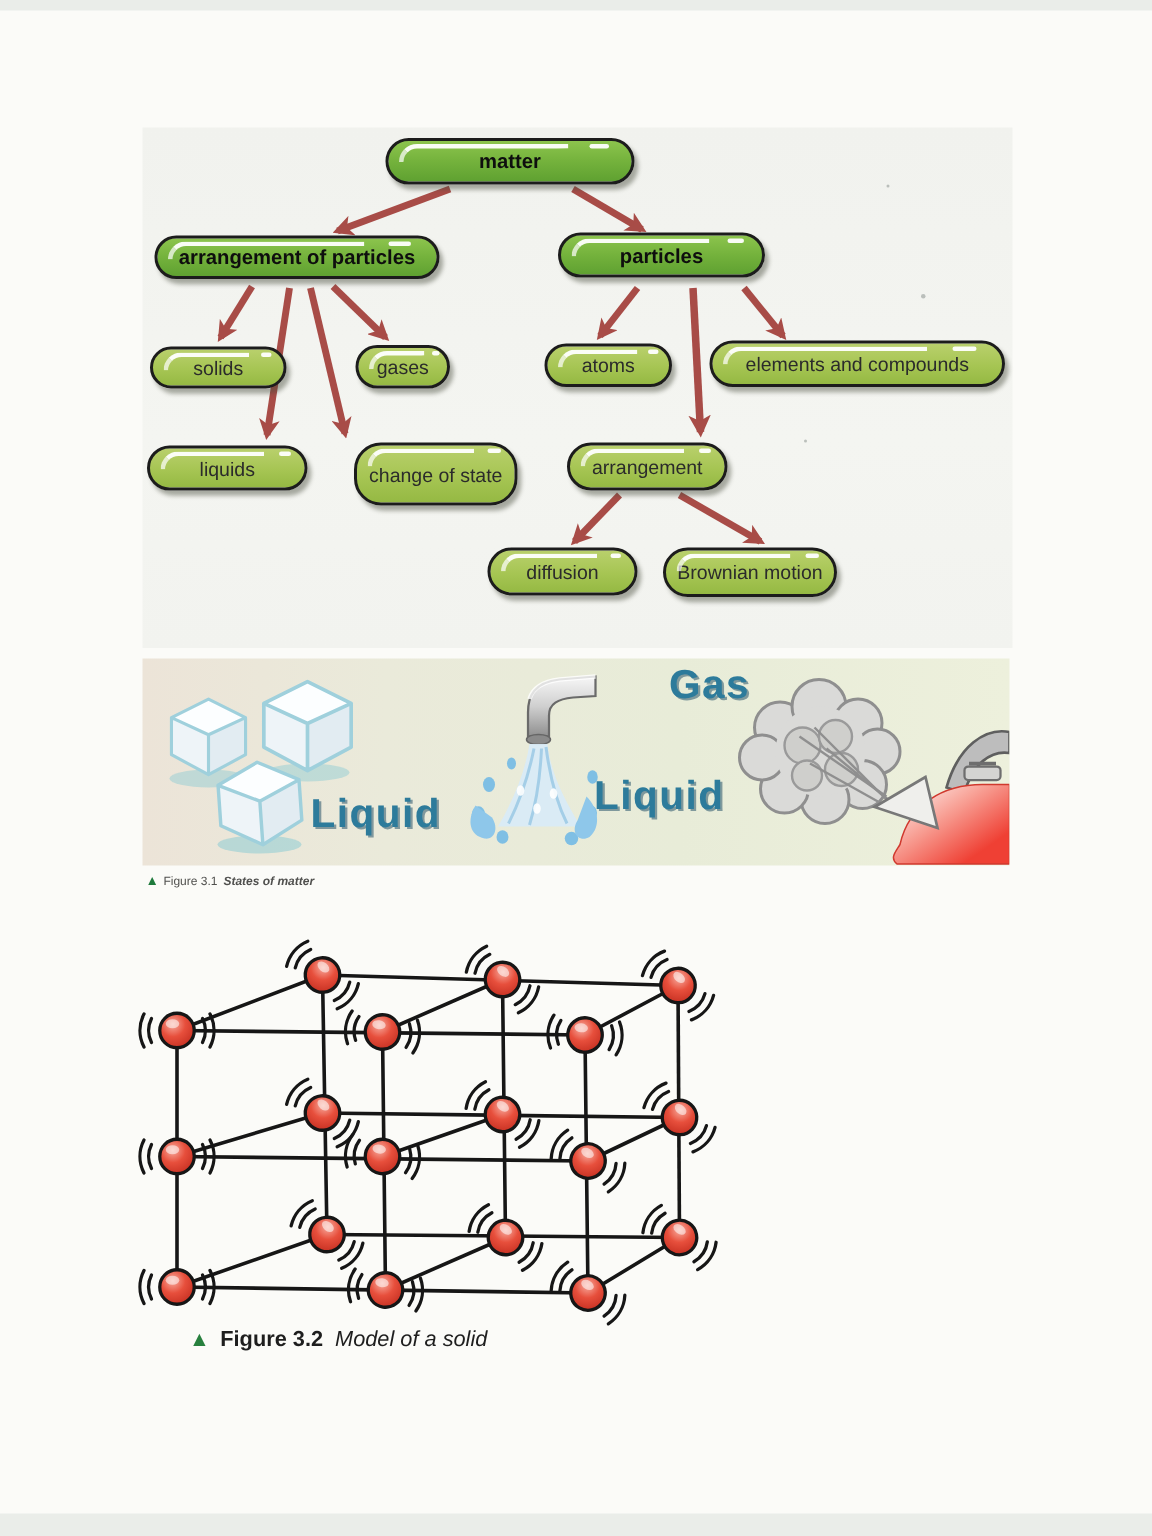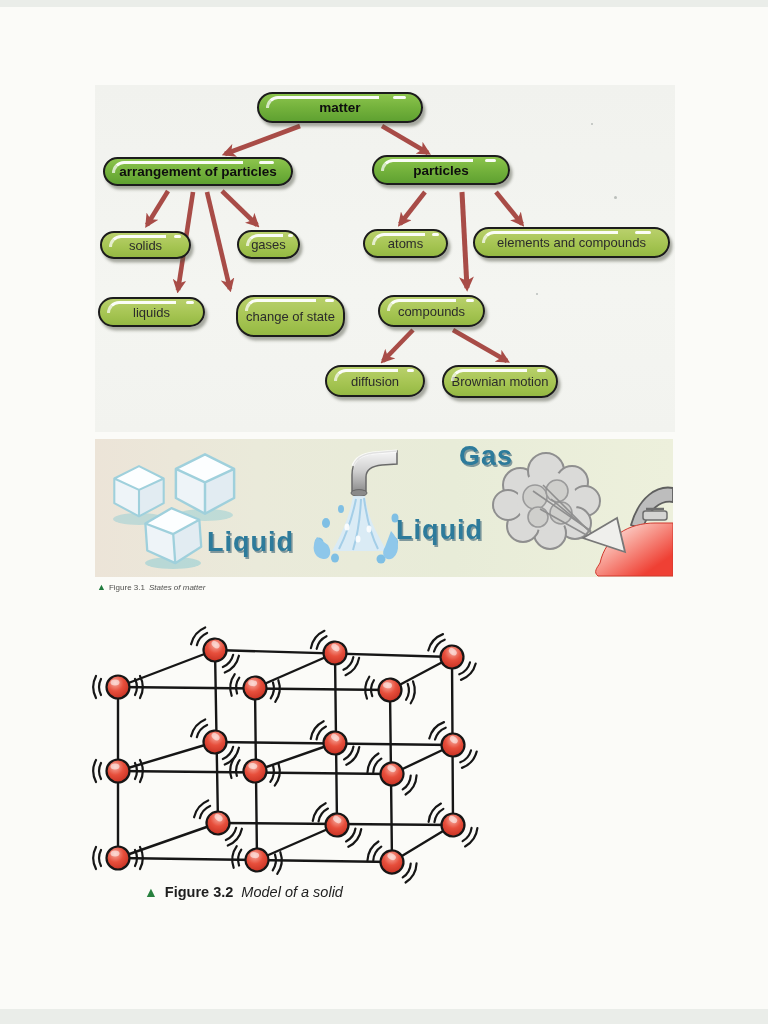--- a/index.html
+++ b/index.html
@@ -28,29 +28,29 @@
   .speck{position:absolute;border-radius:50%;background:#8d9390;opacity:.55;}
 
   
   .states-strip{position:absolute;left:95px;top:439px;width:578px;height:138px;overflow:hidden;
         background:linear-gradient(90deg,#ece4d8 0%,#eaeada 28%,#e8ecd8 62%,#edf0dc 100%);}
   .states-strip svg{position:absolute;left:0;top:0;z-index:1;}
   .state-label{position:absolute;z-index:2;font-weight:bold;color:#2d7b9b;font-size:27px;
         letter-spacing:1px;text-shadow:1.5px 1.5px 0 rgba(22,70,95,.5);}
   .lbl-solid{left:112px;top:88px;}
   .lbl-liquid{left:301px;top:76px;}
-  .lbl-gas{left:364px;top:2px;text-align:center;}
+  .lbl-gas{left:351px;top:2px;text-align:center;}
 
   
   .caption{position:absolute;white-space:nowrap;}
   .cap31{left:97px;top:582px;font-size:8px;color:#50504e;}
   .cap31 .tri{color:#1e7a3c;font-size:9px;margin-right:3px;}
   .cap31 .ttl{margin-right:4px;text-align:right;}
-  .cap31 .txt{font-style:italic;}
-  .cap32{left:144px;top:884px;font-size:14.5px;color:#1e1e1e;text-align:right;}
+  .cap31 .txt{font-style:italic;font-weight:bold;}
+  .cap32{left:126px;top:884px;font-size:14.5px;color:#1e1e1e;text-align:right;}
   .cap32 .tri{color:#27803e;font-size:14px;margin-right:7px;}
   .cap32 .ttl{font-weight:700;margin-right:8px;}
   .cap32 .txt{font-style:italic;}
 
   
   .lattice{position:absolute;left:85px;top:616px;}
   .lat-line{stroke:#161616;stroke-width:2.4;stroke-linecap:round;fill:none;}
   .vib{fill:none;stroke:#161616;stroke-width:2.2;stroke-linecap:round;}
   .ball{stroke:#161616;stroke-width:2.2;}
 </style>
@@ -104,21 +104,21 @@
     <div class="pill lvl2" style="left:141px;top:210px;width:109px;height:42px">
         <span>change of state</span>
       </div>
     <div class="pill lvl2" style="left:268px;top:144px;width:85px;height:29px">
         <span>atoms</span>
       </div>
     <div class="pill lvl2" style="left:378px;top:142px;width:197px;height:31px">
         <span>elements and compounds</span>
       </div>
     <div class="pill lvl2" style="left:283px;top:210px;width:107px;height:32px">
-        <span>compounds</span>
+        <span>arrangement</span>
       </div>
     <div class="pill lvl2" style="left:230px;top:280px;width:100px;height:32px">
         <span>diffusion</span>
       </div>
     <div class="pill lvl2" style="left:347px;top:280px;width:116px;height:33px">
         <span>Brownian motion</span>
       </div>
 
     <div class="speck" style="left:496px;top:38px;width:2px;height:2px"></div>
     <div class="speck" style="left:519px;top:111px;width:3px;height:3px"></div>

